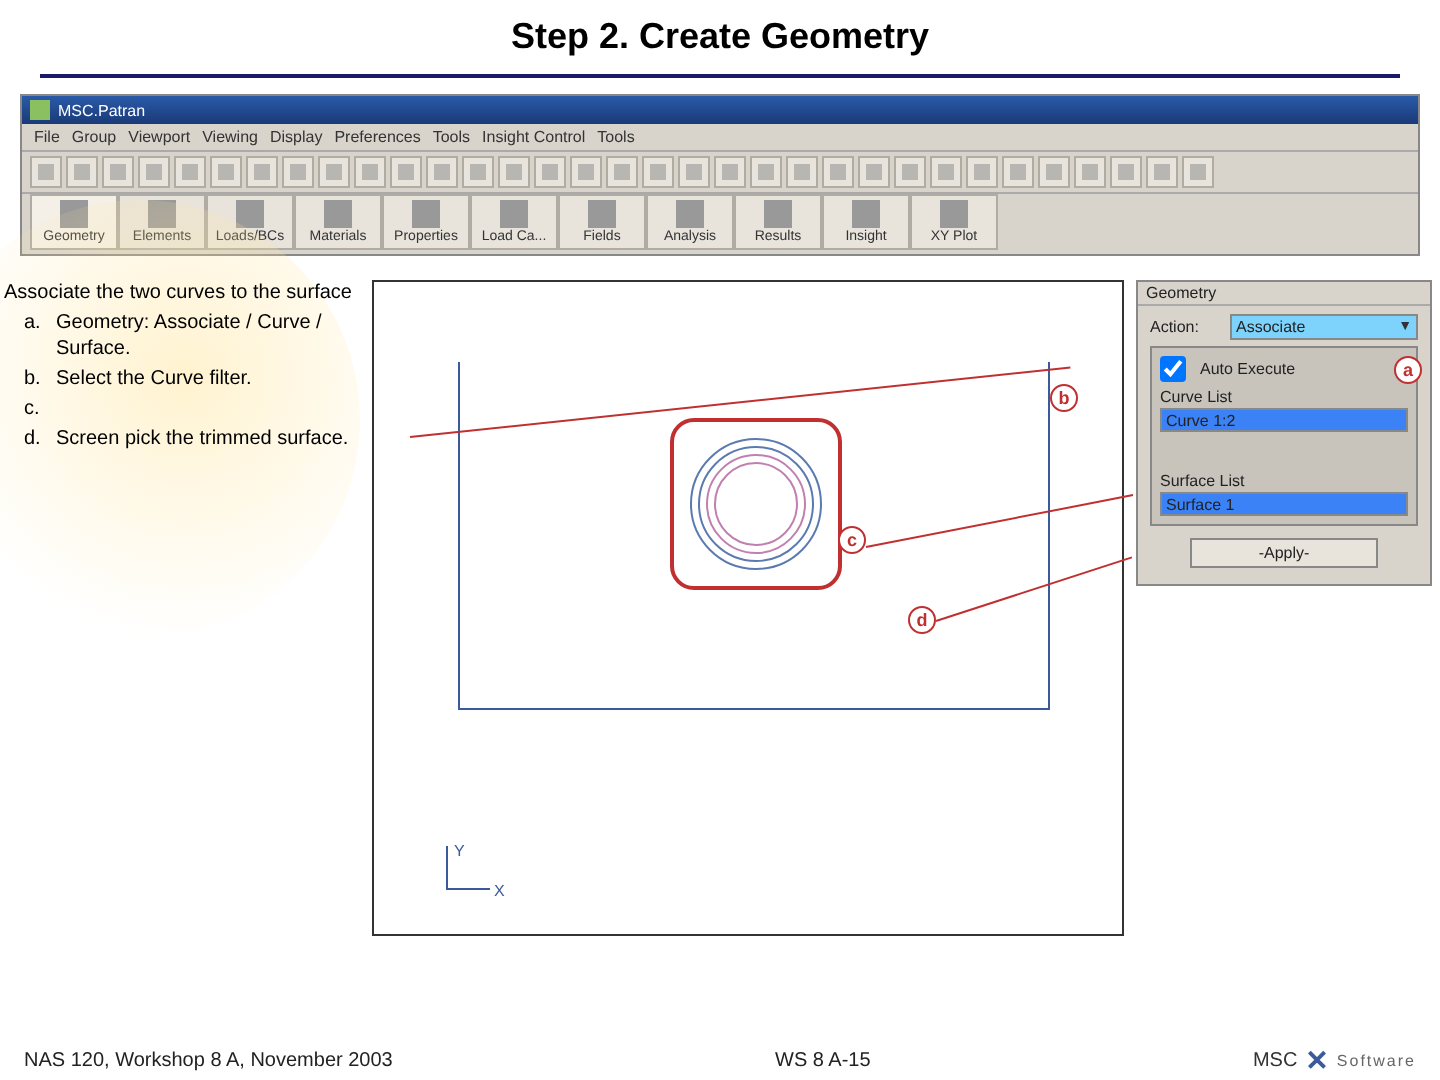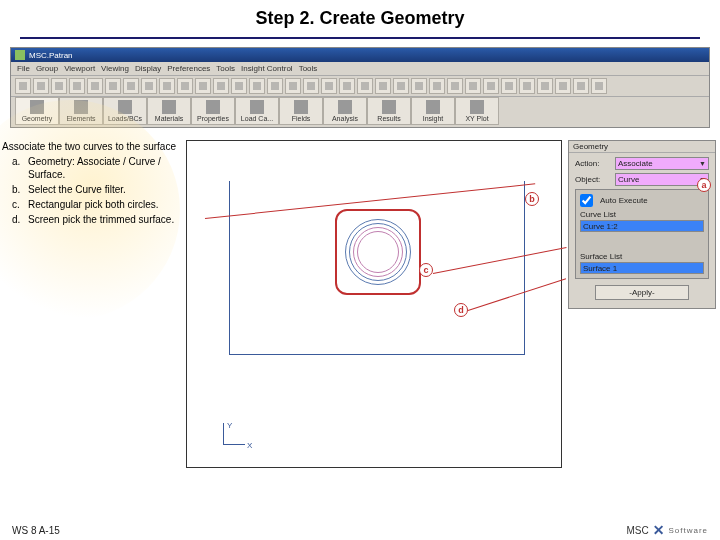--- a/index.html
+++ b/index.html
@@ -41,21 +41,21 @@
   .coord { position: absolute; left: 36px; bottom: 22px; font-size: 8px; color: #3a5a9a; }
   .coord .y { position: absolute; left: 4px; top: -24px; }
   .coord .x { position: absolute; left: 24px; top: -4px; }
   .coord-lines { position: absolute; width: 22px; height: 22px; border-left: 1px solid #3a5a9a; border-bottom: 1px solid #3a5a9a; bottom: 0; left: 0; }
 
   .panel { position: absolute; right: 4px; top: 0; width: 148px; background: #d8d4cc; border: 1px solid #888; font-size: 8px; color: #222; }
   .panel-title { background: #d8d4cc; padding: 1px 4px; border-bottom: 1px solid #aaa; font-size: 8px; }
   .panel-body { padding: 4px 6px; }
   .prow { display: flex; align-items: center; gap: 4px; margin-bottom: 3px; }
   .prow label { width: 36px; }
-  .psel { flex: 1; background: #f0abfc; border: 1px solid #888; padding: 1px 2px; display: flex; justify-content: space-between; align-items: center; }
+  .psel { flex: 1; background: #7dd3fc; border: 1px solid #888; padding: 1px 2px; display: flex; justify-content: space-between; align-items: center; }
   .psel .arrow { font-size: 7px; color: #333; }
   .chk { margin-right: 3px; }
   .sunken { border: 1px solid #888; background: #c8c4bc; padding: 4px; margin-top: 2px; }
   .field { background: #3b82f6; border: 1px solid #888; padding: 1px 2px; height: 12px; margin-top: 1px; }
   .apply { margin: 6px auto 4px; display: block; width: 70%; text-align: center; border: 1px solid #888; background: #e8e4dc; padding: 2px 0; font-size: 8px; }
 
   .callout { position: absolute; width: 14px; height: 14px; background: #fff; border: 1px solid #c03030; border-radius: 50%; color: #c03030; font-size: 9px; display: flex; align-items: center; justify-content: center; font-weight: bold; }
   .line { position: absolute; background: #c03030; height: 1px; transform-origin: left center; }
 
   .footer { position: absolute; bottom: 2px; left: 0; right: 0; display: flex; justify-content: space-between; align-items: center; padding: 0 12px; font-size: 10px; color: #222; }
@@ -182,21 +182,20 @@
       <li>
           <span class="lbl">a.</span>
           <span>Geometry: Associate / Curve / Surface.</span>
         </li>
       <li>
           <span class="lbl">b.</span>
           <span>Select the Curve filter.</span>
         </li>
       <li>
           <span class="lbl">c.</span>
-          <span>Rectangular pick both circles.</span>
         </li>
       <li>
           <span class="lbl">d.</span>
           <span>Screen pick the trimmed surface.</span>
         </li>
     </ol>
   </div>
 
   <div class="viewport">
     <div class="surface"></div>
@@ -217,27 +216,20 @@
   <div class="panel">
     <div class="panel-title">Geometry</div>
     <div class="panel-body">
       <div class="prow">
         <label>Action:</label>
         <div class="psel">
             <span>Associate</span>
             <span class="arrow">▼</span>
           </div>
       </div>
-      <div class="prow">
-        <label>Object:</label>
-        <div class="psel">
-            <span>Curve</span>
-            <span class="arrow">▼</span>
-          </div>
-      </div>
       <div class="sunken">
         <div class="prow">
           <input type="checkbox" class="chk" checked="" style="">
           <span>Auto Execute</span>
         </div>
         <div>Curve List</div>
         <div class="field"><span>Curve 1:2</span></div>
         <div style="margin-top:20px">Surface List</div>
         <div class="field"><span>Surface 1</span></div>
       </div>
@@ -249,19 +241,20 @@
   <div class="line" style="left:205px; top:78px; width:332px; transform:rotate(-6deg);"></div>
   <div class="callout" style="left:525px; top:52px">b</div>
   <div class="line" style="left:433px; top:133px; width:136px; transform:rotate(-11deg);"></div>
   <div class="callout" style="left:419px; top:123px">c</div>
   <div class="line" style="left:468px; top:170px; width:103px; transform:rotate(-18deg);"></div>
   <div class="callout" style="left:454px; top:163px">d</div>
 
 </div>
 
 <div class="footer">
+  <span>NAS 120, Workshop 8 A, November 2003</span>
   <span>WS 8 A-15</span>
   <span class="logo">
     <span>MSC</span>
     <span class="logo-x">✕</span>
     <span class="logo-sw">Software</span>
   </span>
 </div>
 
 </body></html>

